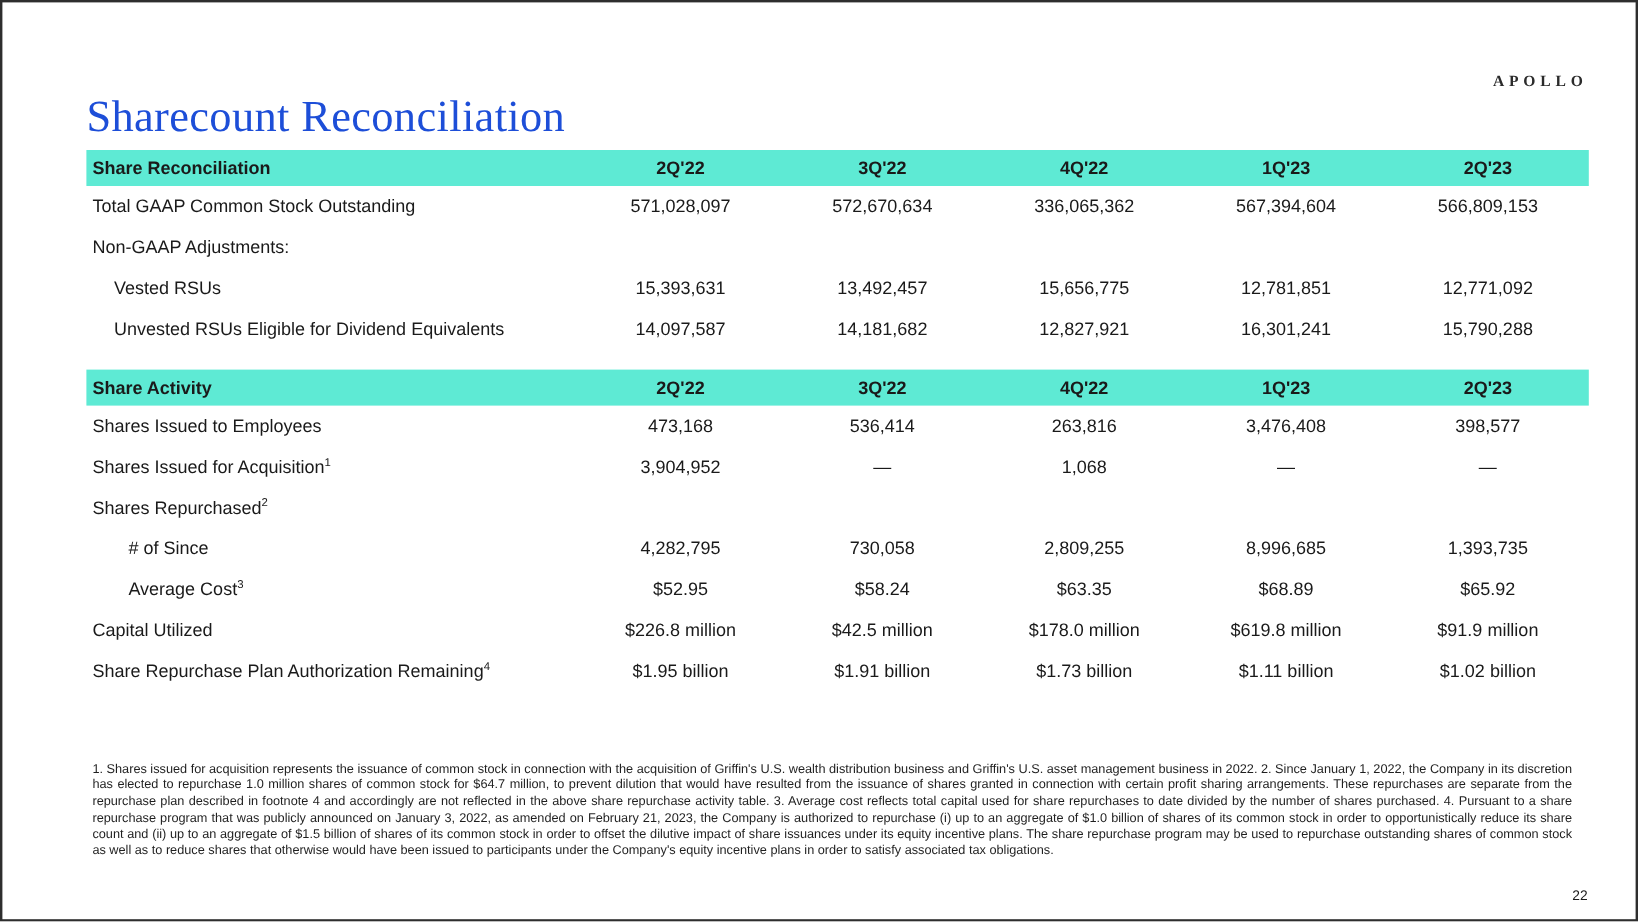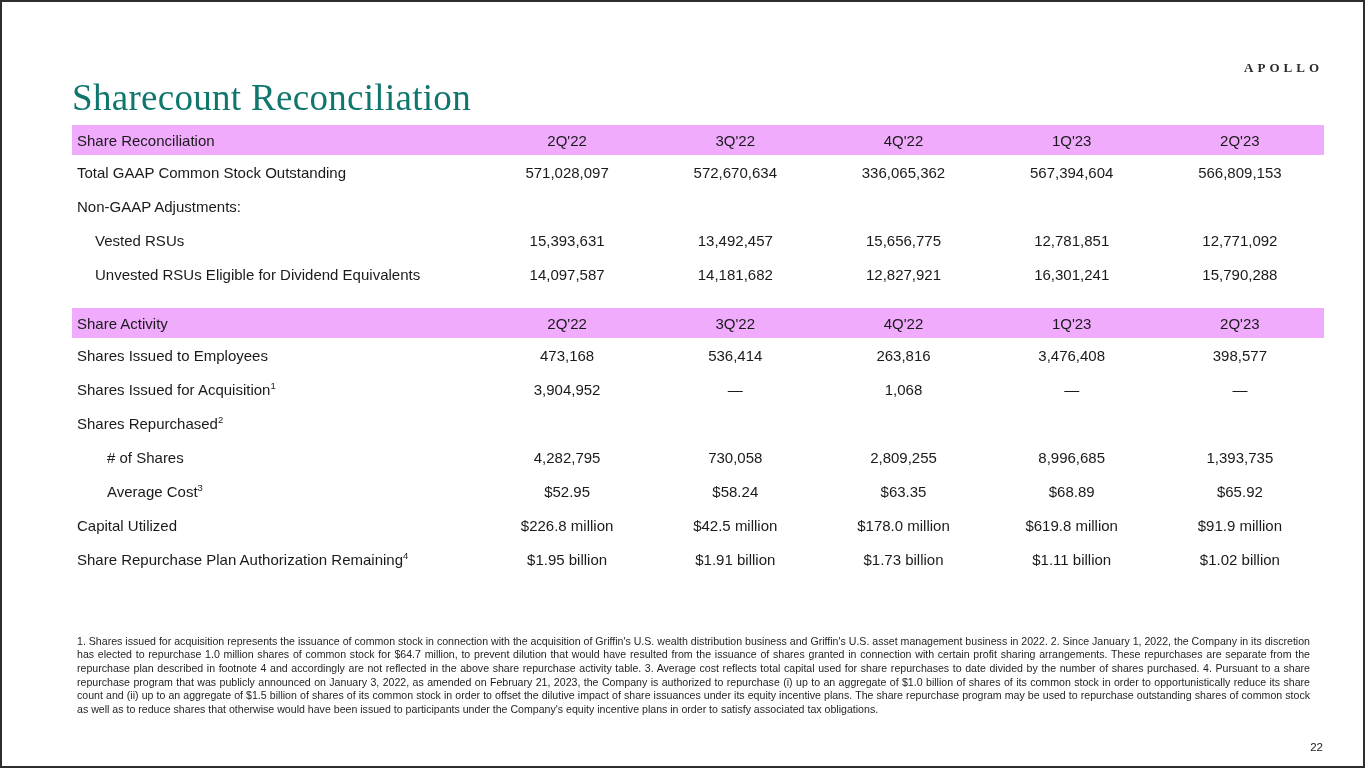--- a/index.html
+++ b/index.html
@@ -25,42 +25,43 @@
     color: #2b2b2b;
     margin-top: 27px;
   }
   .title {
     position: absolute;
     top: 50px;
     left: 70px;
     font-family: "Liberation Serif", serif;
     font-size: 37px;
     font-weight: 400;
-    color: #0f766e;
+    color: #1d4ed8;
     line-height: 1.15;
     letter-spacing: 0.3px;
   }
   .tables-wrap {
     position: absolute;
     top: 123px;
     left: 70px;
     width: 1252px;
   }
   .table { width: 100%; }
   .table + .table { margin-top: 17px; }
   .t-row {
     display: grid;
     grid-template-columns: 411px repeat(5, 1fr);
     align-items: center;
     min-height: 34px;
     font-size: 15px;
   }
   .t-head {
-    background: #f0abfc;
+    background: #5eead4;
     min-height: 30px;
+    font-weight: bold;
   }
   .t-row.total {
     background: #e3e2dd;
     font-weight: bold;
   }
   .cell-label {
     text-align: left;
     padding-left: 5px;
     white-space: nowrap;
   }
@@ -167,21 +168,21 @@
         </div>
         <div class="t-row">
           <div class="cell-label">Shares Repurchased<sup>2</sup></div>
           <div class="cell-value"></div>
           <div class="cell-value"></div>
           <div class="cell-value"></div>
           <div class="cell-value"></div>
           <div class="cell-value"></div>
         </div>
         <div class="t-row">
-          <div class="cell-label indent-2"># of Shares</div>
+          <div class="cell-label indent-2"># of Since</div>
           <div class="cell-value">4,282,795</div>
           <div class="cell-value">730,058</div>
           <div class="cell-value">2,809,255</div>
           <div class="cell-value">8,996,685</div>
           <div class="cell-value">1,393,735</div>
         </div>
         <div class="t-row">
           <div class="cell-label indent-2">Average Cost<sup>3</sup></div>
           <div class="cell-value">$52.95</div>
           <div class="cell-value">$58.24</div>

